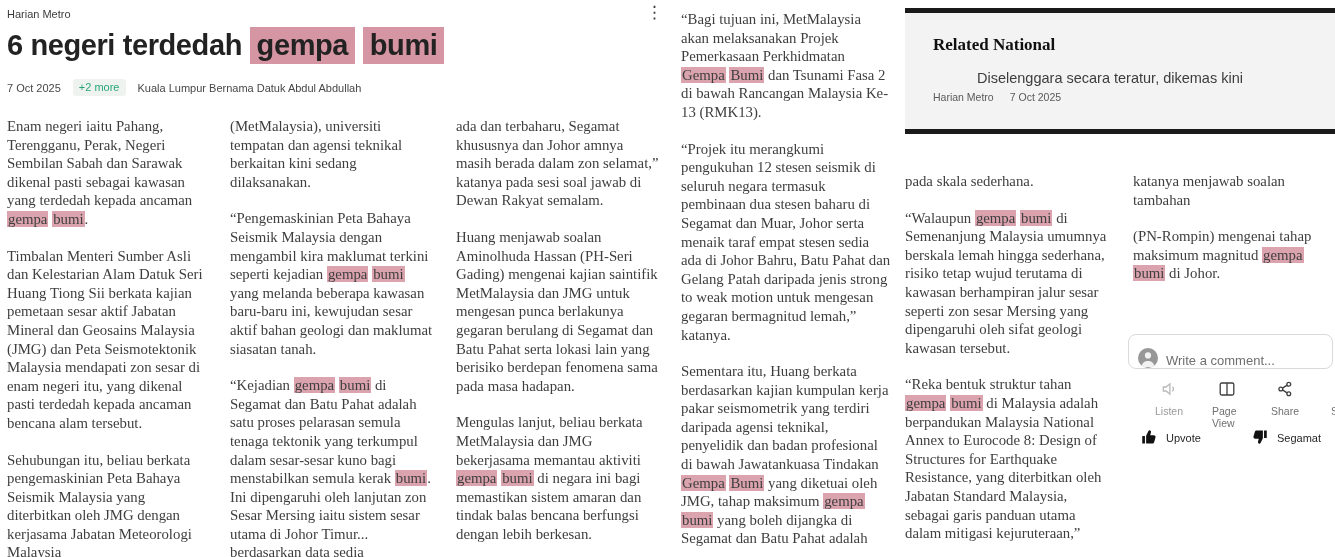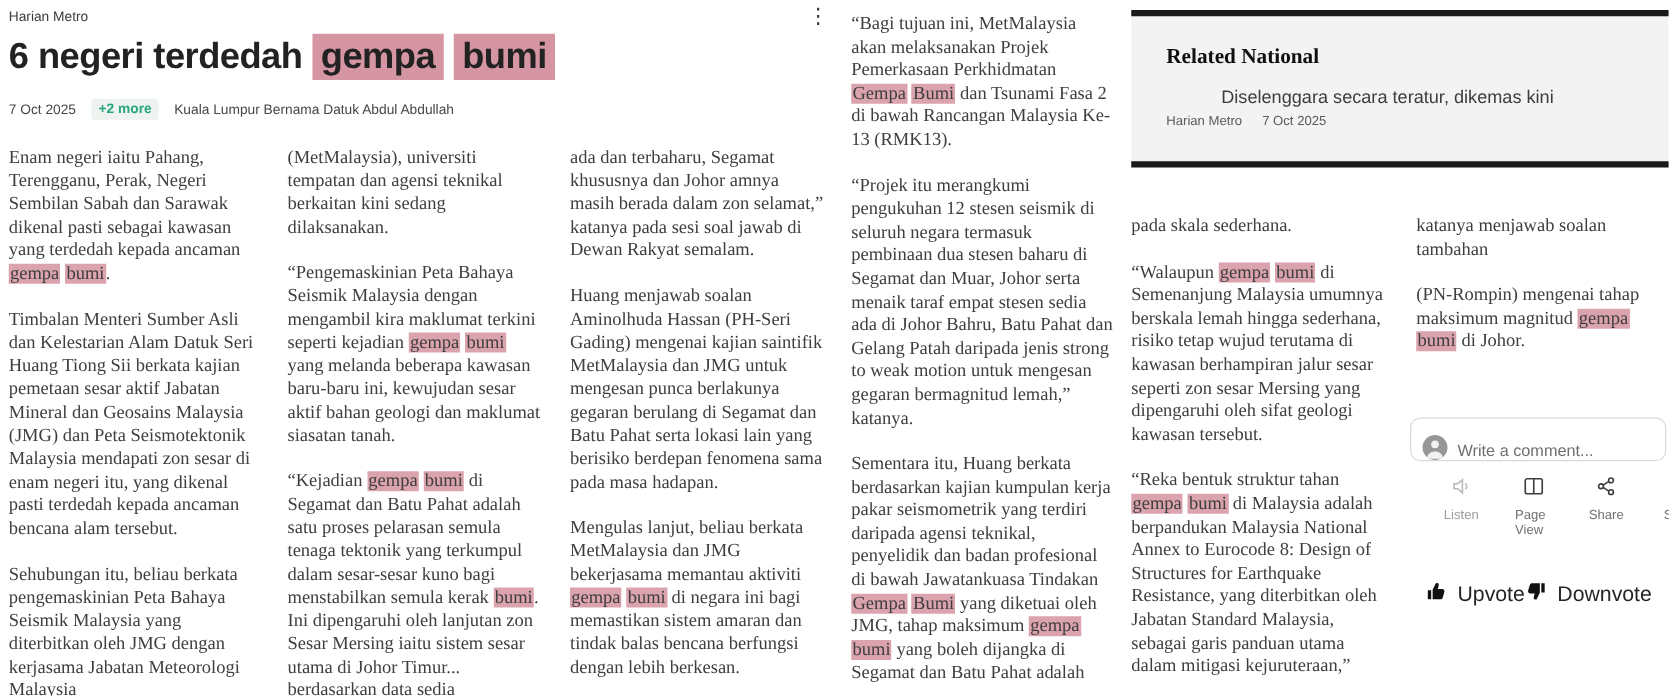--- a/index.html
+++ b/index.html
@@ -7,21 +7,21 @@
     font-family:"Liberation Sans", sans-serif; position:relative; }
 
   
   .header { position:absolute; left:7px; top:8px; width:650px; }
   .source { font-size:11px; color:#3c3c3c; }
   .headline { font-size:29px; font-weight:800; color:#222; letter-spacing:-0.4px;
     margin-top:7px; line-height:36px; }
   .headline mark { background:#d695a3; color:inherit; padding:2px 7px 3px; }
   .meta-row { display:flex; align-items:center; gap:12px; margin-top:16px;
     font-size:11px; color:#474747; }
-  .badge { color:#28a57a; background:#eef3f0; font-weight:700; font-size:11px;
+  .badge { color:#28a57a; background:#eef3f0; font-weight:400; font-size:11px;
     padding:2px 6px 3px; border-radius:3px; cursor:pointer; }
   .kebab { position:absolute; left:640px; top:2px; font-size:17px; color:#3a3a3a;
     letter-spacing:0; line-height:18px; cursor:pointer; padding:2px 6px; }
 
   
   .col { position:absolute; font-family:"Liberation Serif", serif;
     font-size:14.8px; line-height:18.6px; color:#3e3e3e; }
   .col p { margin:0 0 18px; }
   .col mark, .col .hl { background:#dba3ae; color:inherit; padding:0 1px; }
   #col1 { left:7px;    top:117px; width:201px; }
@@ -58,22 +58,22 @@
   .action { display:flex; flex-direction:column; align-items:center; gap:4px;
     font-size:10.5px; color:#707070; cursor:pointer; min-width:30px;margin-left:28px; }
   .action svg { stroke:#3e3e3e; fill:none; stroke-width:1.3; }
   .action.muted svg { stroke:#b9b9b9; }
   .action.muted { color:#9a9a9a; }
   .action svg .dotfill { fill:#3e3e3e; stroke:none; }
 
   
   .votes { position:absolute; left:1128px; top:428px; width:205px;
     display:flex; justify-content:space-between; padding:0 12px; }
-  .vote { display:flex; align-items:center; gap:8px; font-size:17px; color:#262626;
-    cursor:pointer;margin-top:36px; }
+  .vote { display:flex; align-items:center; gap:8px; font-size:11px; color:#262626;
+    cursor:pointer; }
   .vote svg { fill:#111; }
 </style>
 </head>
 <body>
 
 <div class="header">
   <div class="source">Harian Metro</div>
   <h1 class="headline">6 negeri terdedah <mark class="hl">gempa</mark> <mark class="hl">bumi</mark></h1>
   <div class="meta-row">
     <span>7 Oct 2025</span>
@@ -196,15 +196,15 @@
     <span>Upvote</span>
   </div>
   <div class="vote">
     <span>
       <svg width="18" height="18" viewBox="0 0 20 20">
         <g transform="rotate(180 10 10)">
           <path d="M2.5 9h3v8.2h-3z M6.8 17.2h6.9c.9 0 1.7-.6 2-1.5l1.5-5.1a1.9 1.9 0 0 0-1.8-2.5h-4l.8-3.4A1.55 1.55 0 0 0 9.4 3.4L6.8 8.6z"></path>
         </g>
       </svg>
     </span>
-    <span>Downvote</span>
+    <span>Segamat</span>
   </div>
 </div>
 
 </body></html>

